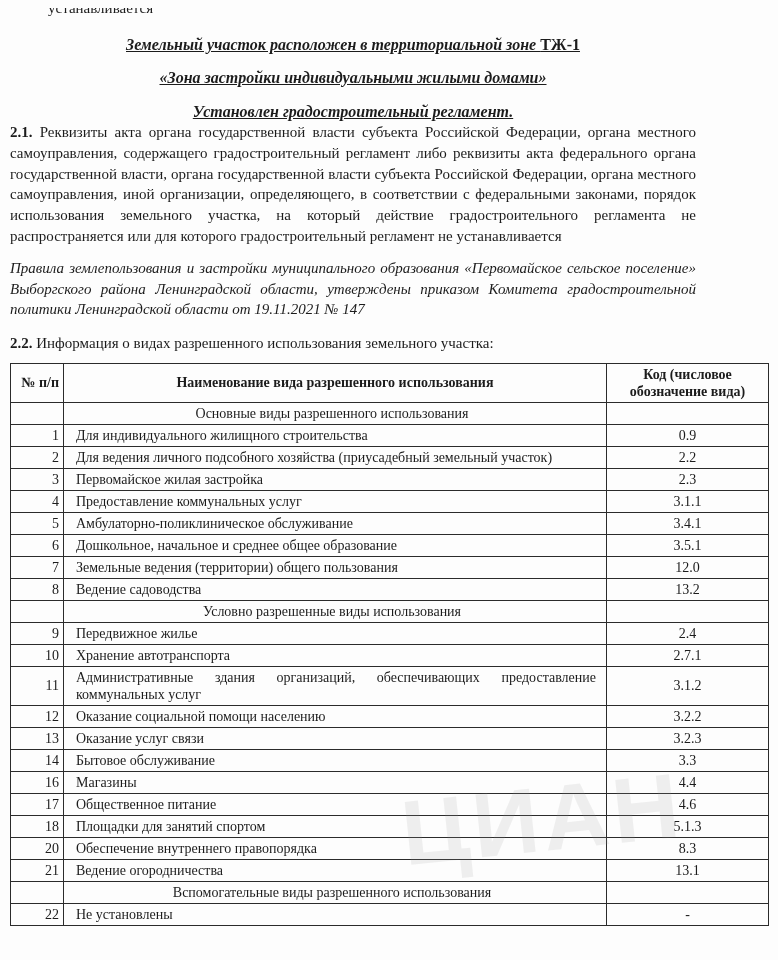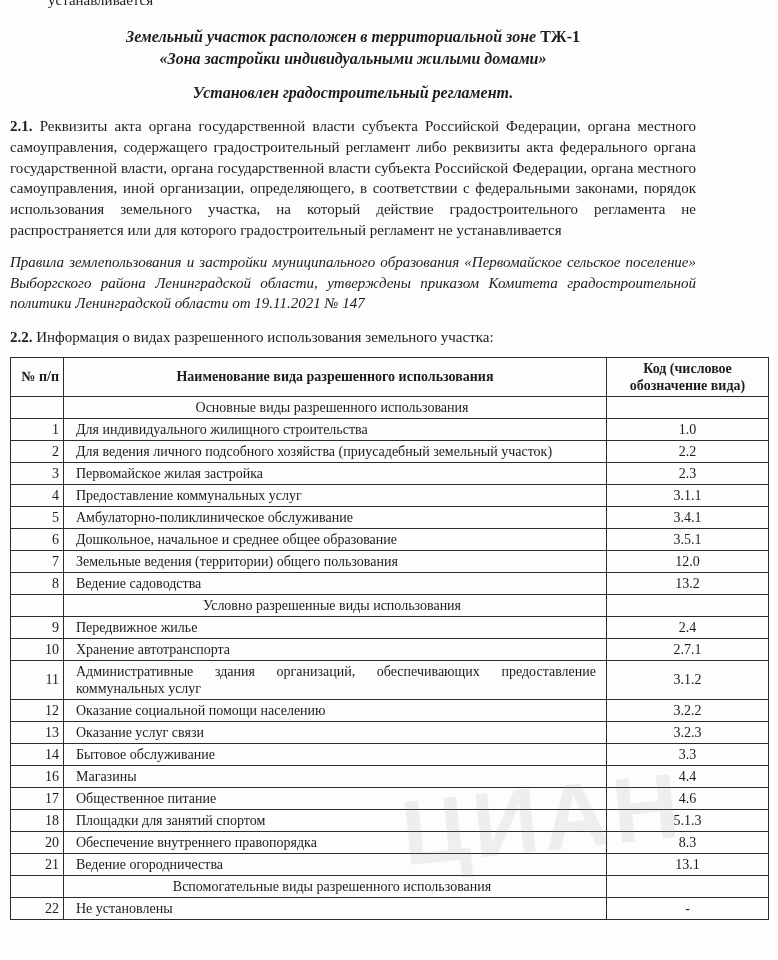--- a/index.html
+++ b/index.html
@@ -7,51 +7,52 @@
   body {
     background: #fdfdfd;
     color: #1c1c1c;
     font-family: "Liberation Serif", "DejaVu Serif", serif;
     overflow: hidden;
     position: relative;
   }
   .page {
     width: 706px;
     height: 960px;
-    padding: 0 10px;
+    padding: 8px 10px;
     position: relative;
   }
   
   .cut-strip {
     height: 11px;
     overflow: hidden;
     margin-left: 38px;
   }
   .cut-strip span {
     display: block;
     margin-top: -8px;
     font-size: 15px;
   }
   .heads { text-align: center; }
   .h-line {
     font-size: 16px;
     line-height: 21px;
     font-weight: bold;
     font-style: italic;
+    text-decoration: underline;
   }
   .h1 { margin-top: 15px; }
-  .h2 { margin-top: 1px; }
+  .h2 { margin-top: 12px; }
   .h3 { margin-top: 13px; }
   .upright { font-style: normal; }
   .para {
     font-size: 15px;
     line-height: 20.8px;
     text-align: justify;
   }
-  .p21 { margin-top: 13px; }
+  .p21 { }
   .bnum { font-weight: bold; }
   .rules {
     margin-top: 11px;
     font-style: italic;
   }
   .p22 { margin-top: 13px; text-align: left; }
   table.vri {
     margin-top: 9px;
     width: 758px;
     border-collapse: collapse;
@@ -130,21 +131,21 @@
     </thead>
     <tbody>
         <tr>
           <td class="c-num"></td>
           <td class="c-name section-title">Основные виды разрешенного использования</td>
           <td class="c-code"></td>
         </tr>
         <tr>
           <td class="c-num">1</td>
           <td class="c-name">Для индивидуального жилищного строительства</td>
-          <td class="c-code">1.0</td>
+          <td class="c-code">0.9</td>
         </tr>
         <tr>
           <td class="c-num">2</td>
           <td class="c-name">Для ведения личного подсобного хозяйства (приусадебный земельный участок)</td>
           <td class="c-code">2.2</td>
         </tr>
         <tr>
           <td class="c-num">3</td>
           <td class="c-name">Первомайское жилая застройка</td>
           <td class="c-code">2.3</td>

